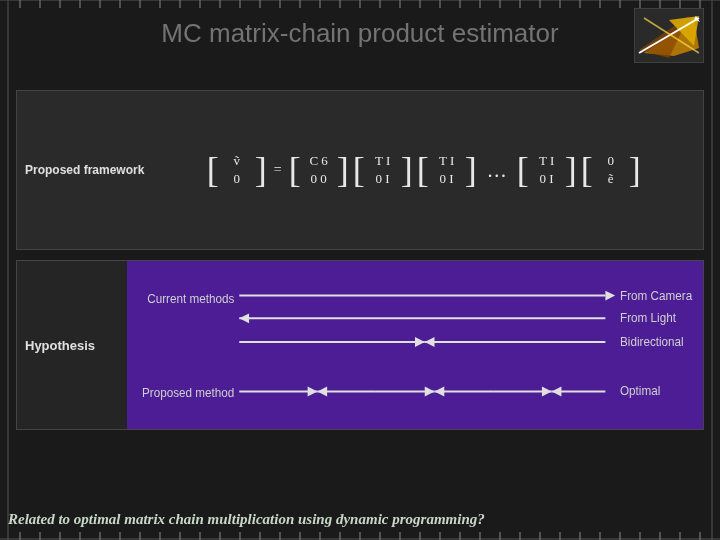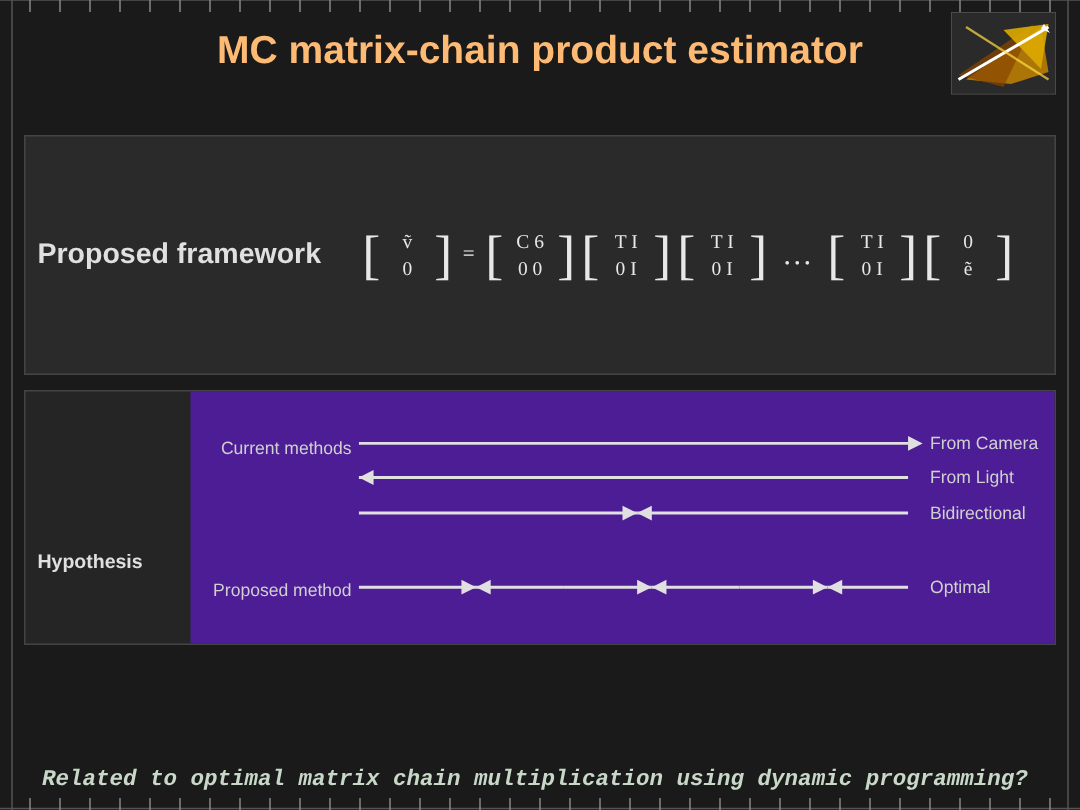--- a/index.html
+++ b/index.html
@@ -16,22 +16,22 @@
     .title-area {
       position: absolute;
       top: 18px;
       left: 0;
       right: 0;
       text-align: center;
     }
 
     .title-text {
       font-size: 26px;
-      font-weight: bold;
-      color: #fdba74;
+      font-weight: normal;
+      color: #737373;
       font-family: Arial, sans-serif;
     }
 
     
     .logo-area {
       position: absolute;
       top: 8px;
       right: 16px;
       width: 70px;
       height: 55px;
@@ -53,21 +53,21 @@
       left: 0;
       right: 0;
       height: 160px;
       background: #2a2a2a;
       border: 1px solid #444;
       display: flex;
       align-items: center;
     }
 
     .framework-label {
-      font-size: 19px;
+      font-size: 12px;
       font-weight: bold;
       color: #e0e0e0;
       writing-mode: horizontal-tb;
       min-width: 110px;
       padding-left: 8px;
       font-family: Arial, sans-serif;
     }
 
     .framework-content {
       flex: 1;
@@ -135,43 +135,42 @@
 
     .hypothesis-label {
       position: absolute;
       left: 8px;
       top: 50%;
       transform: translateY(-50%);
       font-size: 13px;
       font-weight: bold;
       color: #e0e0e0;
       font-family: Arial, sans-serif;
-      margin-top: 29px;
     }
 
     .hypothesis-content {
       position: absolute;
       left: 110px;
       top: 0;
       right: 0;
       bottom: 0;
       background: #4c1d95;
     }
 
     
     .bottom-text {
       position: absolute;
       bottom: 12px;
-      left: 28px;
+      left: 8px;
       right: 16px;
       text-align: left;
       font-size: 15px;
       font-style: italic;
       color: #c8d8c8;
-      font-family: Liberation Mono, monospace;
+      font-family: Liberation Serif, serif;
       font-weight: bold;
     }
 
     
     .slide-border {
       position: absolute;
       top: 0; left: 0; right: 0; bottom: 0;
       pointer-events: none;
     }
   </style>

